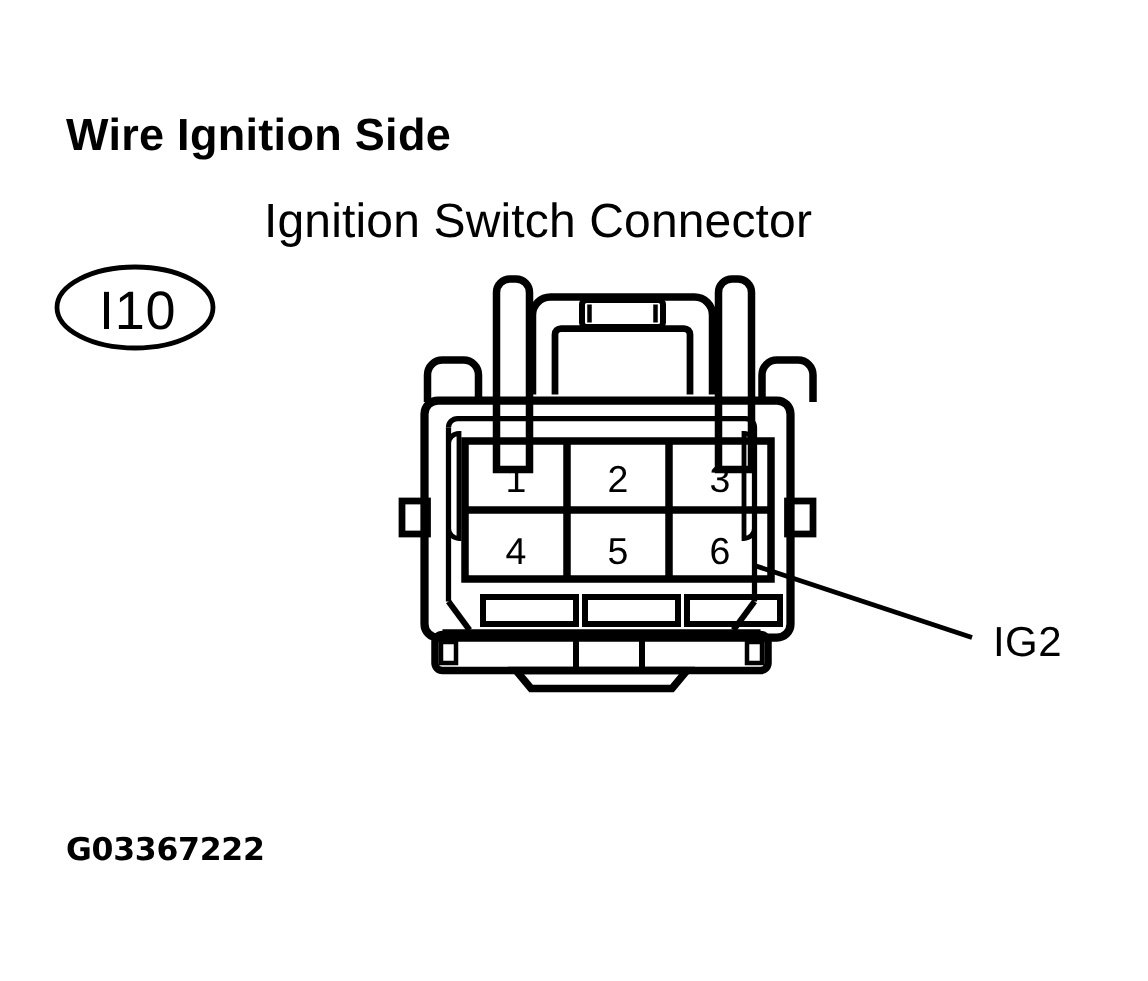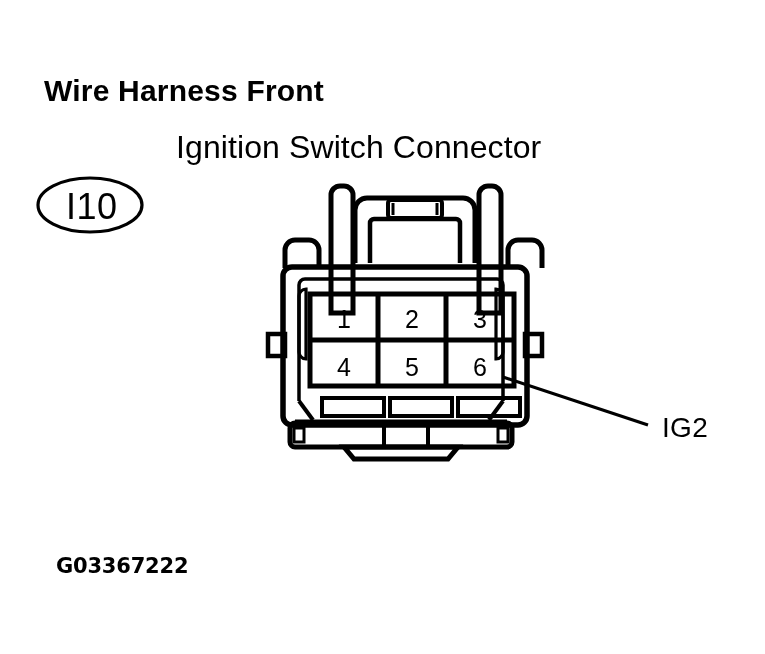--- a/index.html
+++ b/index.html
@@ -58,21 +58,21 @@
     letter-spacing: 0.3px;
   }
   #view-caption {
     left: 328px;
     top: 500px;
     font-size: 29px;
     font-weight: normal;
     letter-spacing: 0.2px;
   }
   #figure-id {
-    left: 56px;
+    left: 44px;
     top: 556px;
     font-size: 21px;
     font-weight: bold;
     font-family: "DejaVu Sans", sans-serif;
     letter-spacing: -0.2px;
   }
   svg.drawing {
     position: absolute;
     left: 0;
     top: 0;
@@ -84,21 +84,21 @@
     font-size: 25px;
     fill: #000;
     text-anchor: middle;
   }
 </style>
 </head>
 <body>
 
 <div id="diagram-root">
 
-  <div class="txt" id="title-wire-harness-side">Wire Harness Front</div>
+  <div class="txt" id="title-wire-harness-side">Wire Ignition Side</div>
 
   <div class="txt" id="subtitle-connector-name">Ignition Switch Connector</div>
 
   <div class="txt" id="connector-id-label">I10</div>
 
   <div class="txt" id="terminal-callout-label">IG2</div>
 
 
   <div class="txt" id="figure-id">G03367222</div>
 

